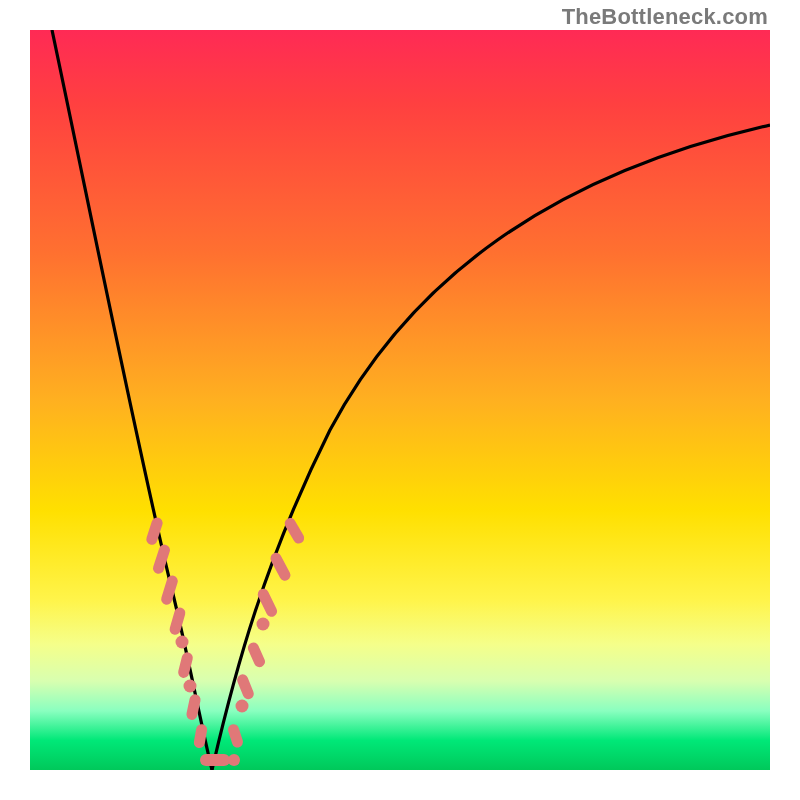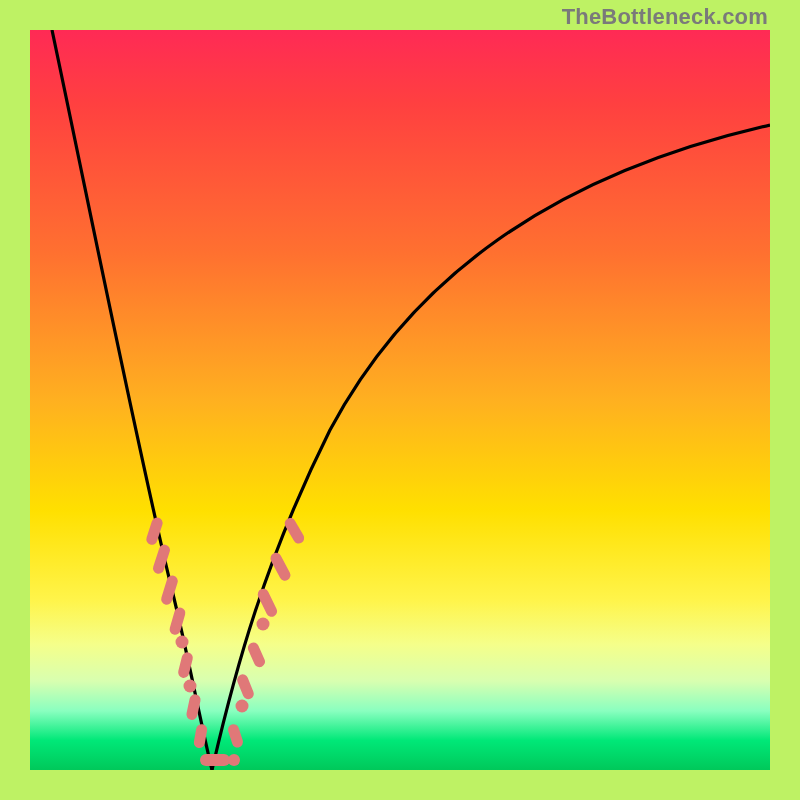--- a/index.html
+++ b/index.html
@@ -9,21 +9,21 @@
     height: 800px;
     background: #000;
     overflow: hidden;
   }
   .frame {
     position: absolute;
     top: 0;
     left: 0;
     width: 800px;
     height: 800px;
-    background: #bef264;
+    background: #ffffff;
   }
   .plot-area {
     position: absolute;
     top: 30px;
     left: 30px;
     width: 740px;
     height: 740px;
     background: linear-gradient(
       to bottom,
       #ff2a55 0%,

